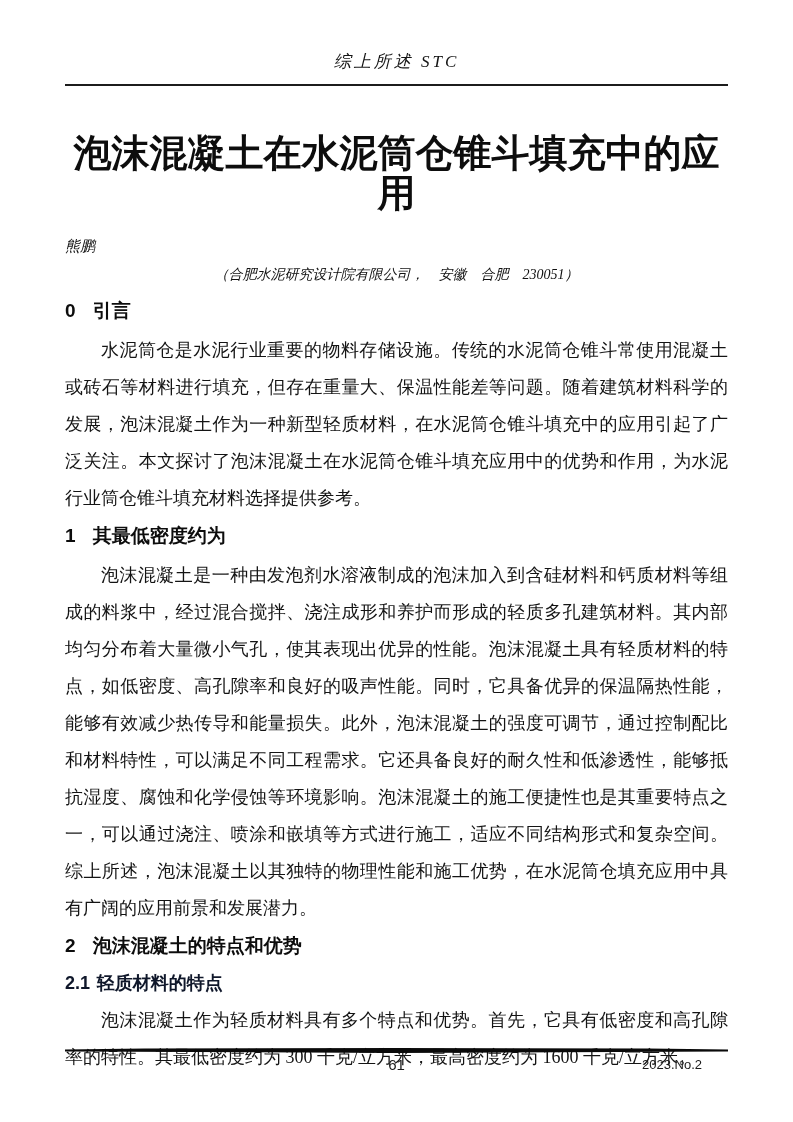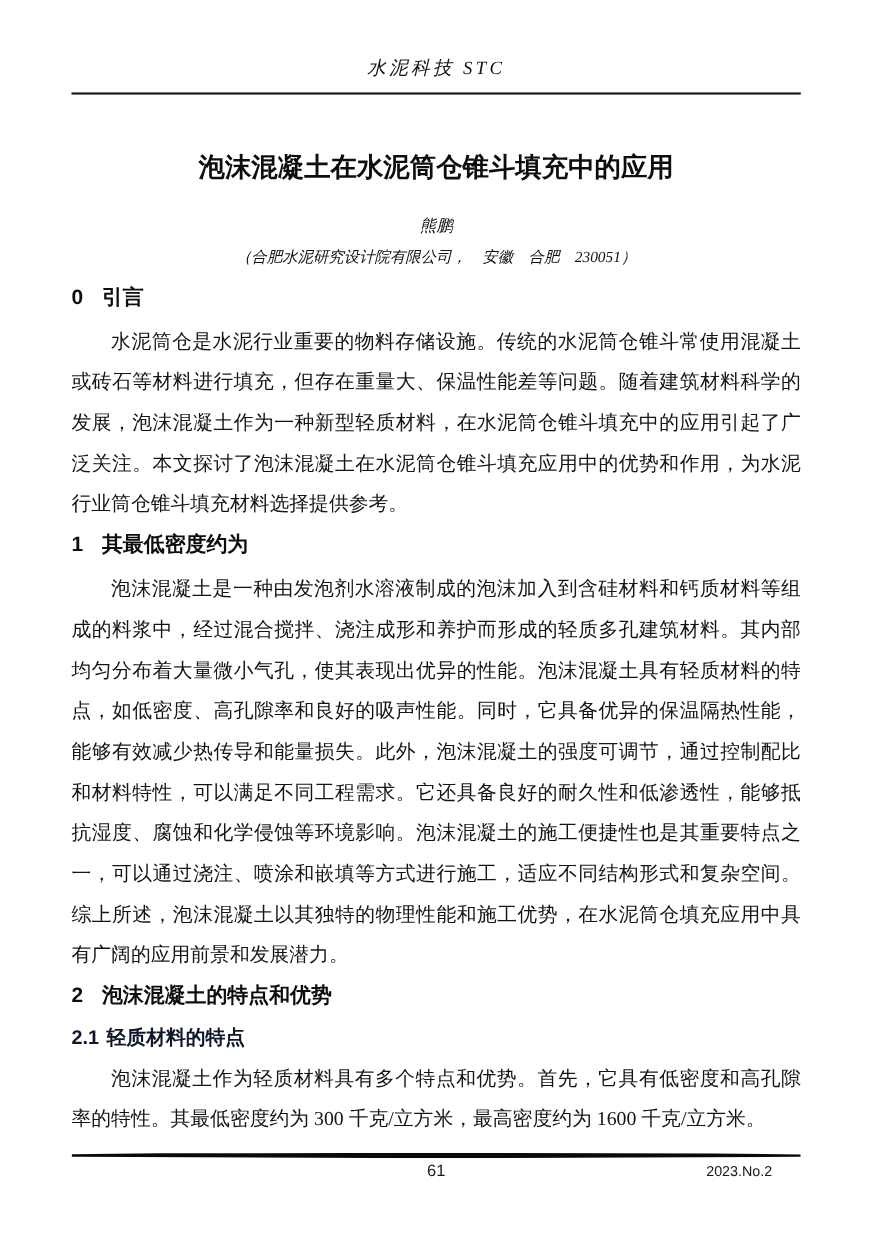--- a/index.html
+++ b/index.html
@@ -35,27 +35,27 @@
     margin-top: 12px;
     height: 2px;
     background: #1c1c1c;
   }
   
   .article-title {
     margin-top: 47px;
     text-align: center;
     font-family: "Liberation Sans", "DejaVu Sans", sans-serif;
     font-weight: 700;
-    font-size: 24px;
+    font-size: 38px;
     line-height: 40px;
     color: #0d0d0d;
   }
   .author-name {
     margin-top: 23px;
-    text-align: center;
+    text-align: left;
     font-style: italic;
     font-size: 15px;
     line-height: 20px;
   }
   .author-affiliation {
     margin-top: 7px;
     text-align: center;
     font-style: italic;
     font-size: 14px;
     line-height: 24px;
@@ -128,21 +128,21 @@
     top: 0;
     font-size: 13px;
   }
 </style>
 </head>
 <body>
 
 <div class="page">
 
   <div class="page-header">
-    <div class="journal-name">水泥科技 STC</div>
+    <div class="journal-name">综上所述 STC</div>
   </div>
   <div class="header-rule"></div>
 
   <div class="article-title">泡沫混凝土在水泥筒仓锥斗填充中的应用</div>
   <div class="author-name">熊鹏</div>
   <div class="author-affiliation">（合肥水泥研究设计院有限公司，　安徽　合肥　230051）</div>
 
   <div class="sec-heading first">
     <span class="sec-num">0</span><span>引言</span>
   </div>

